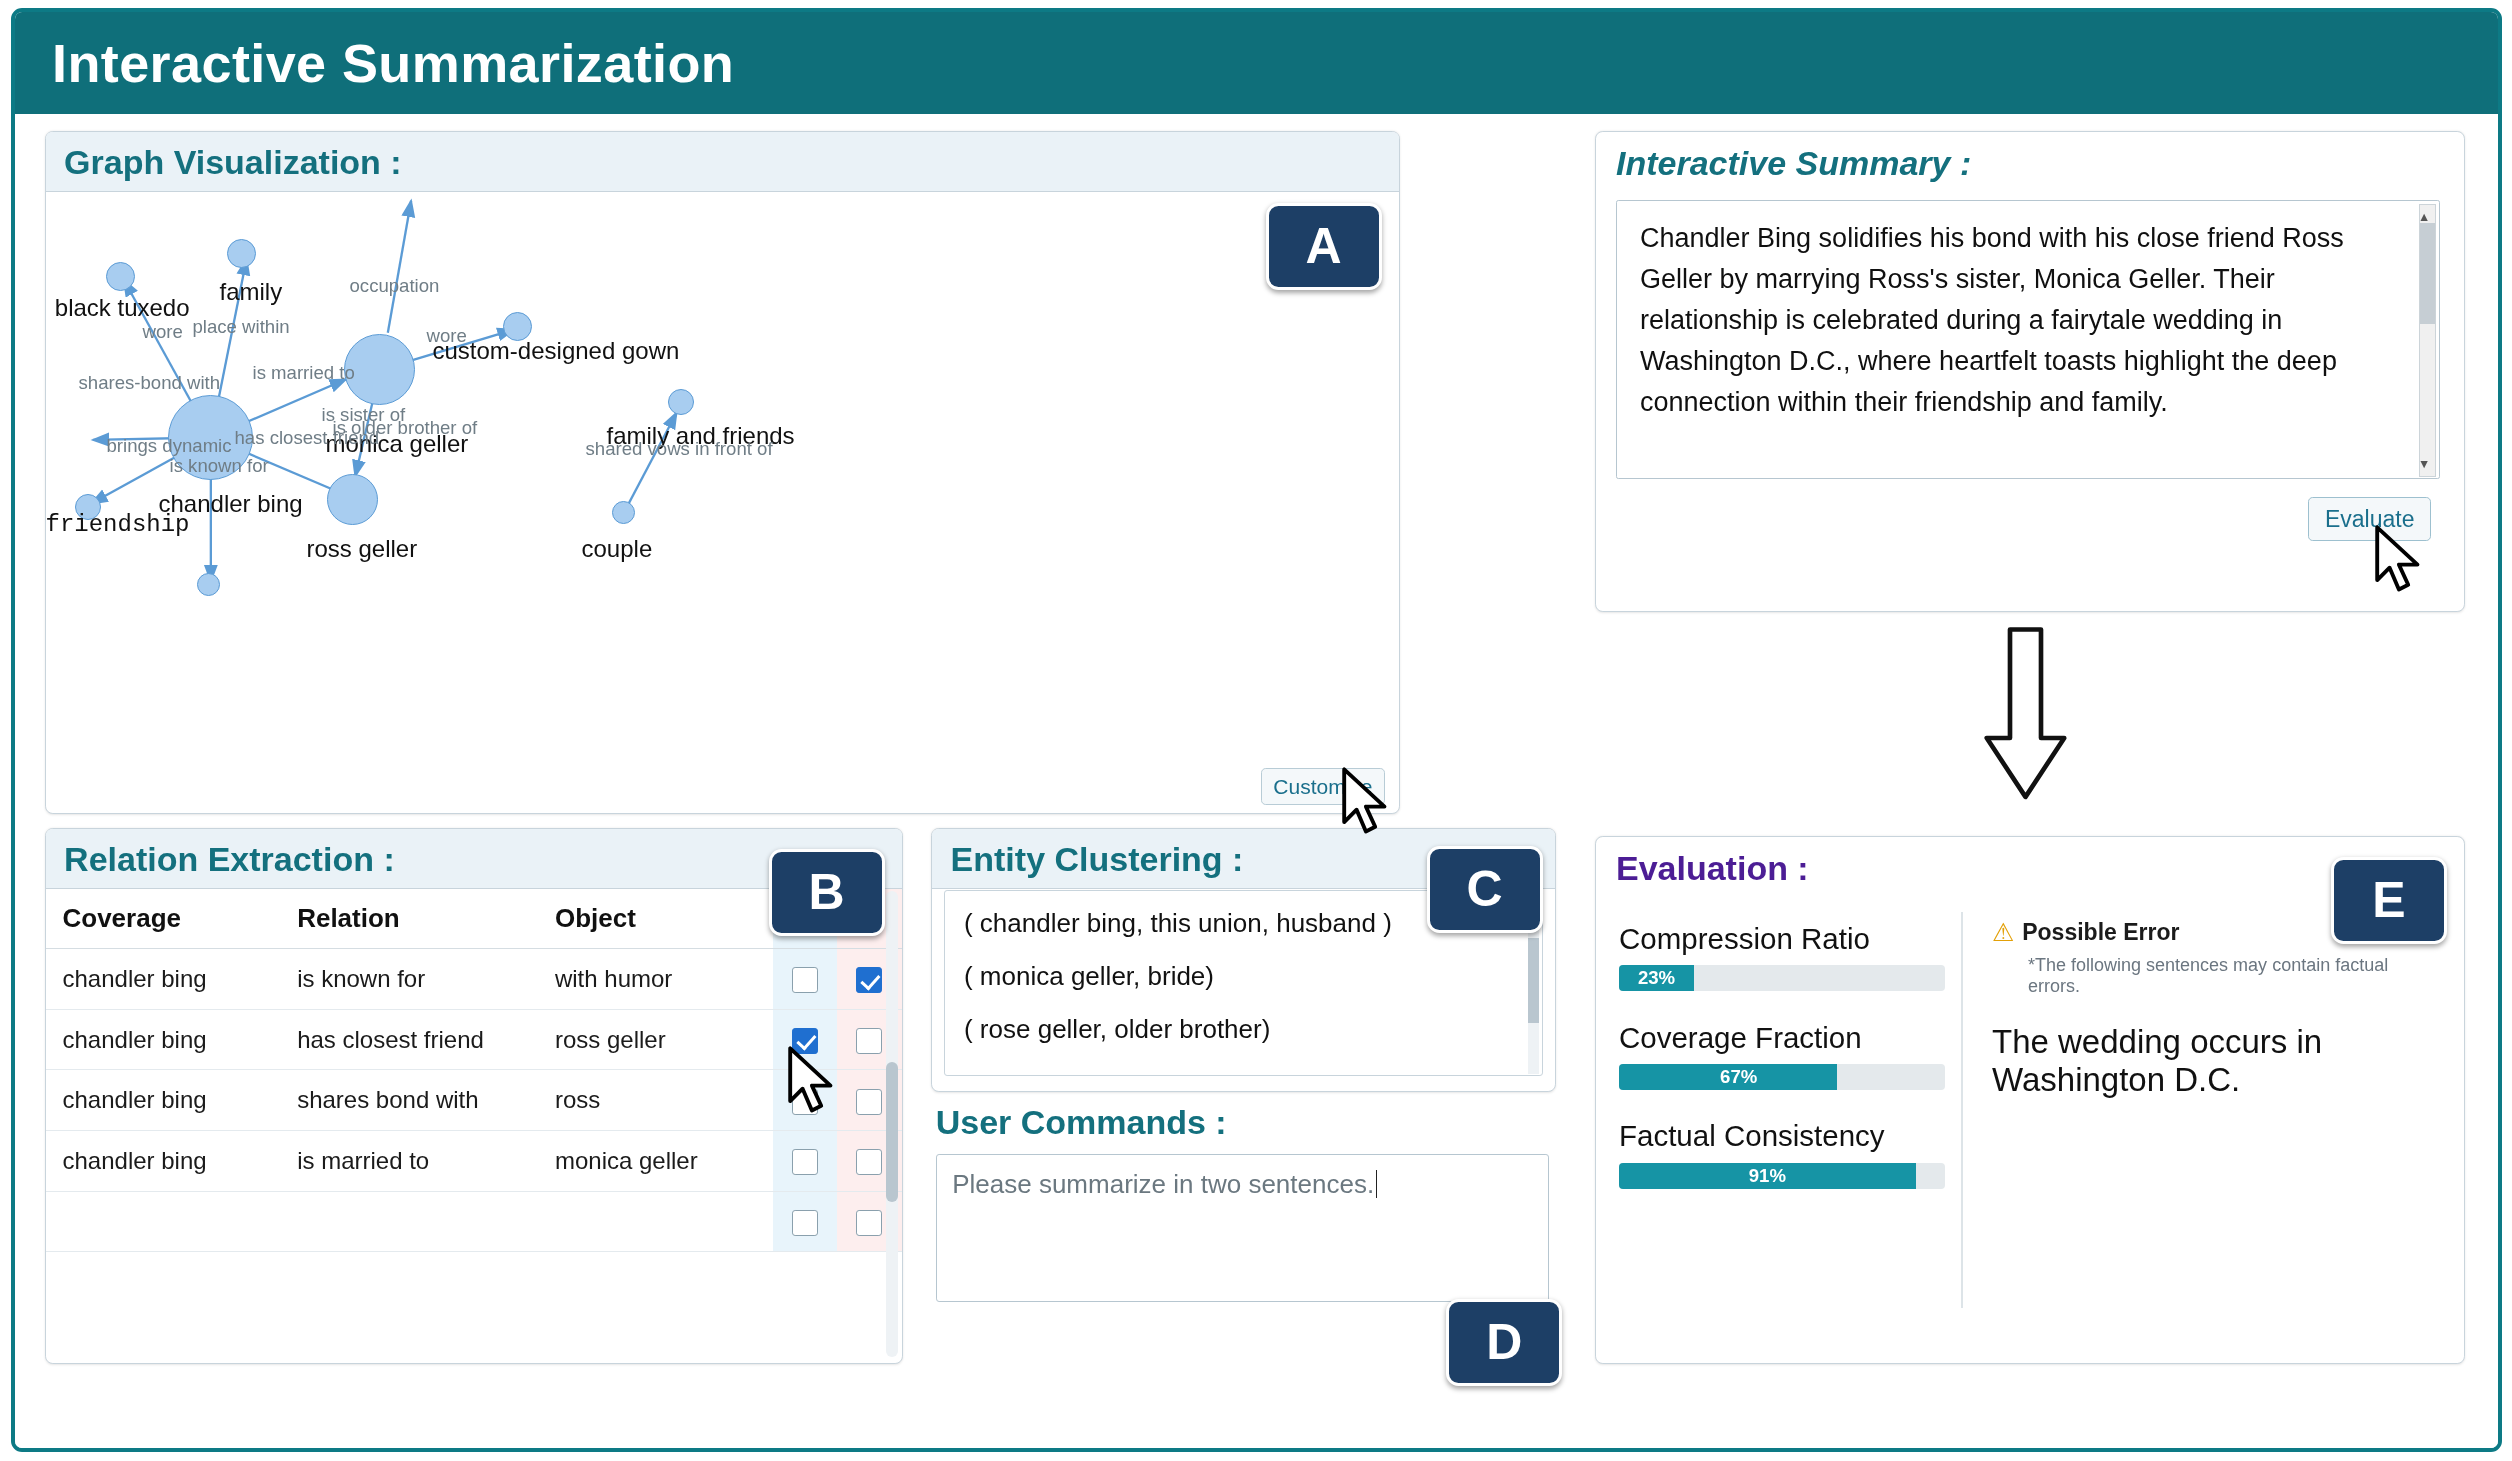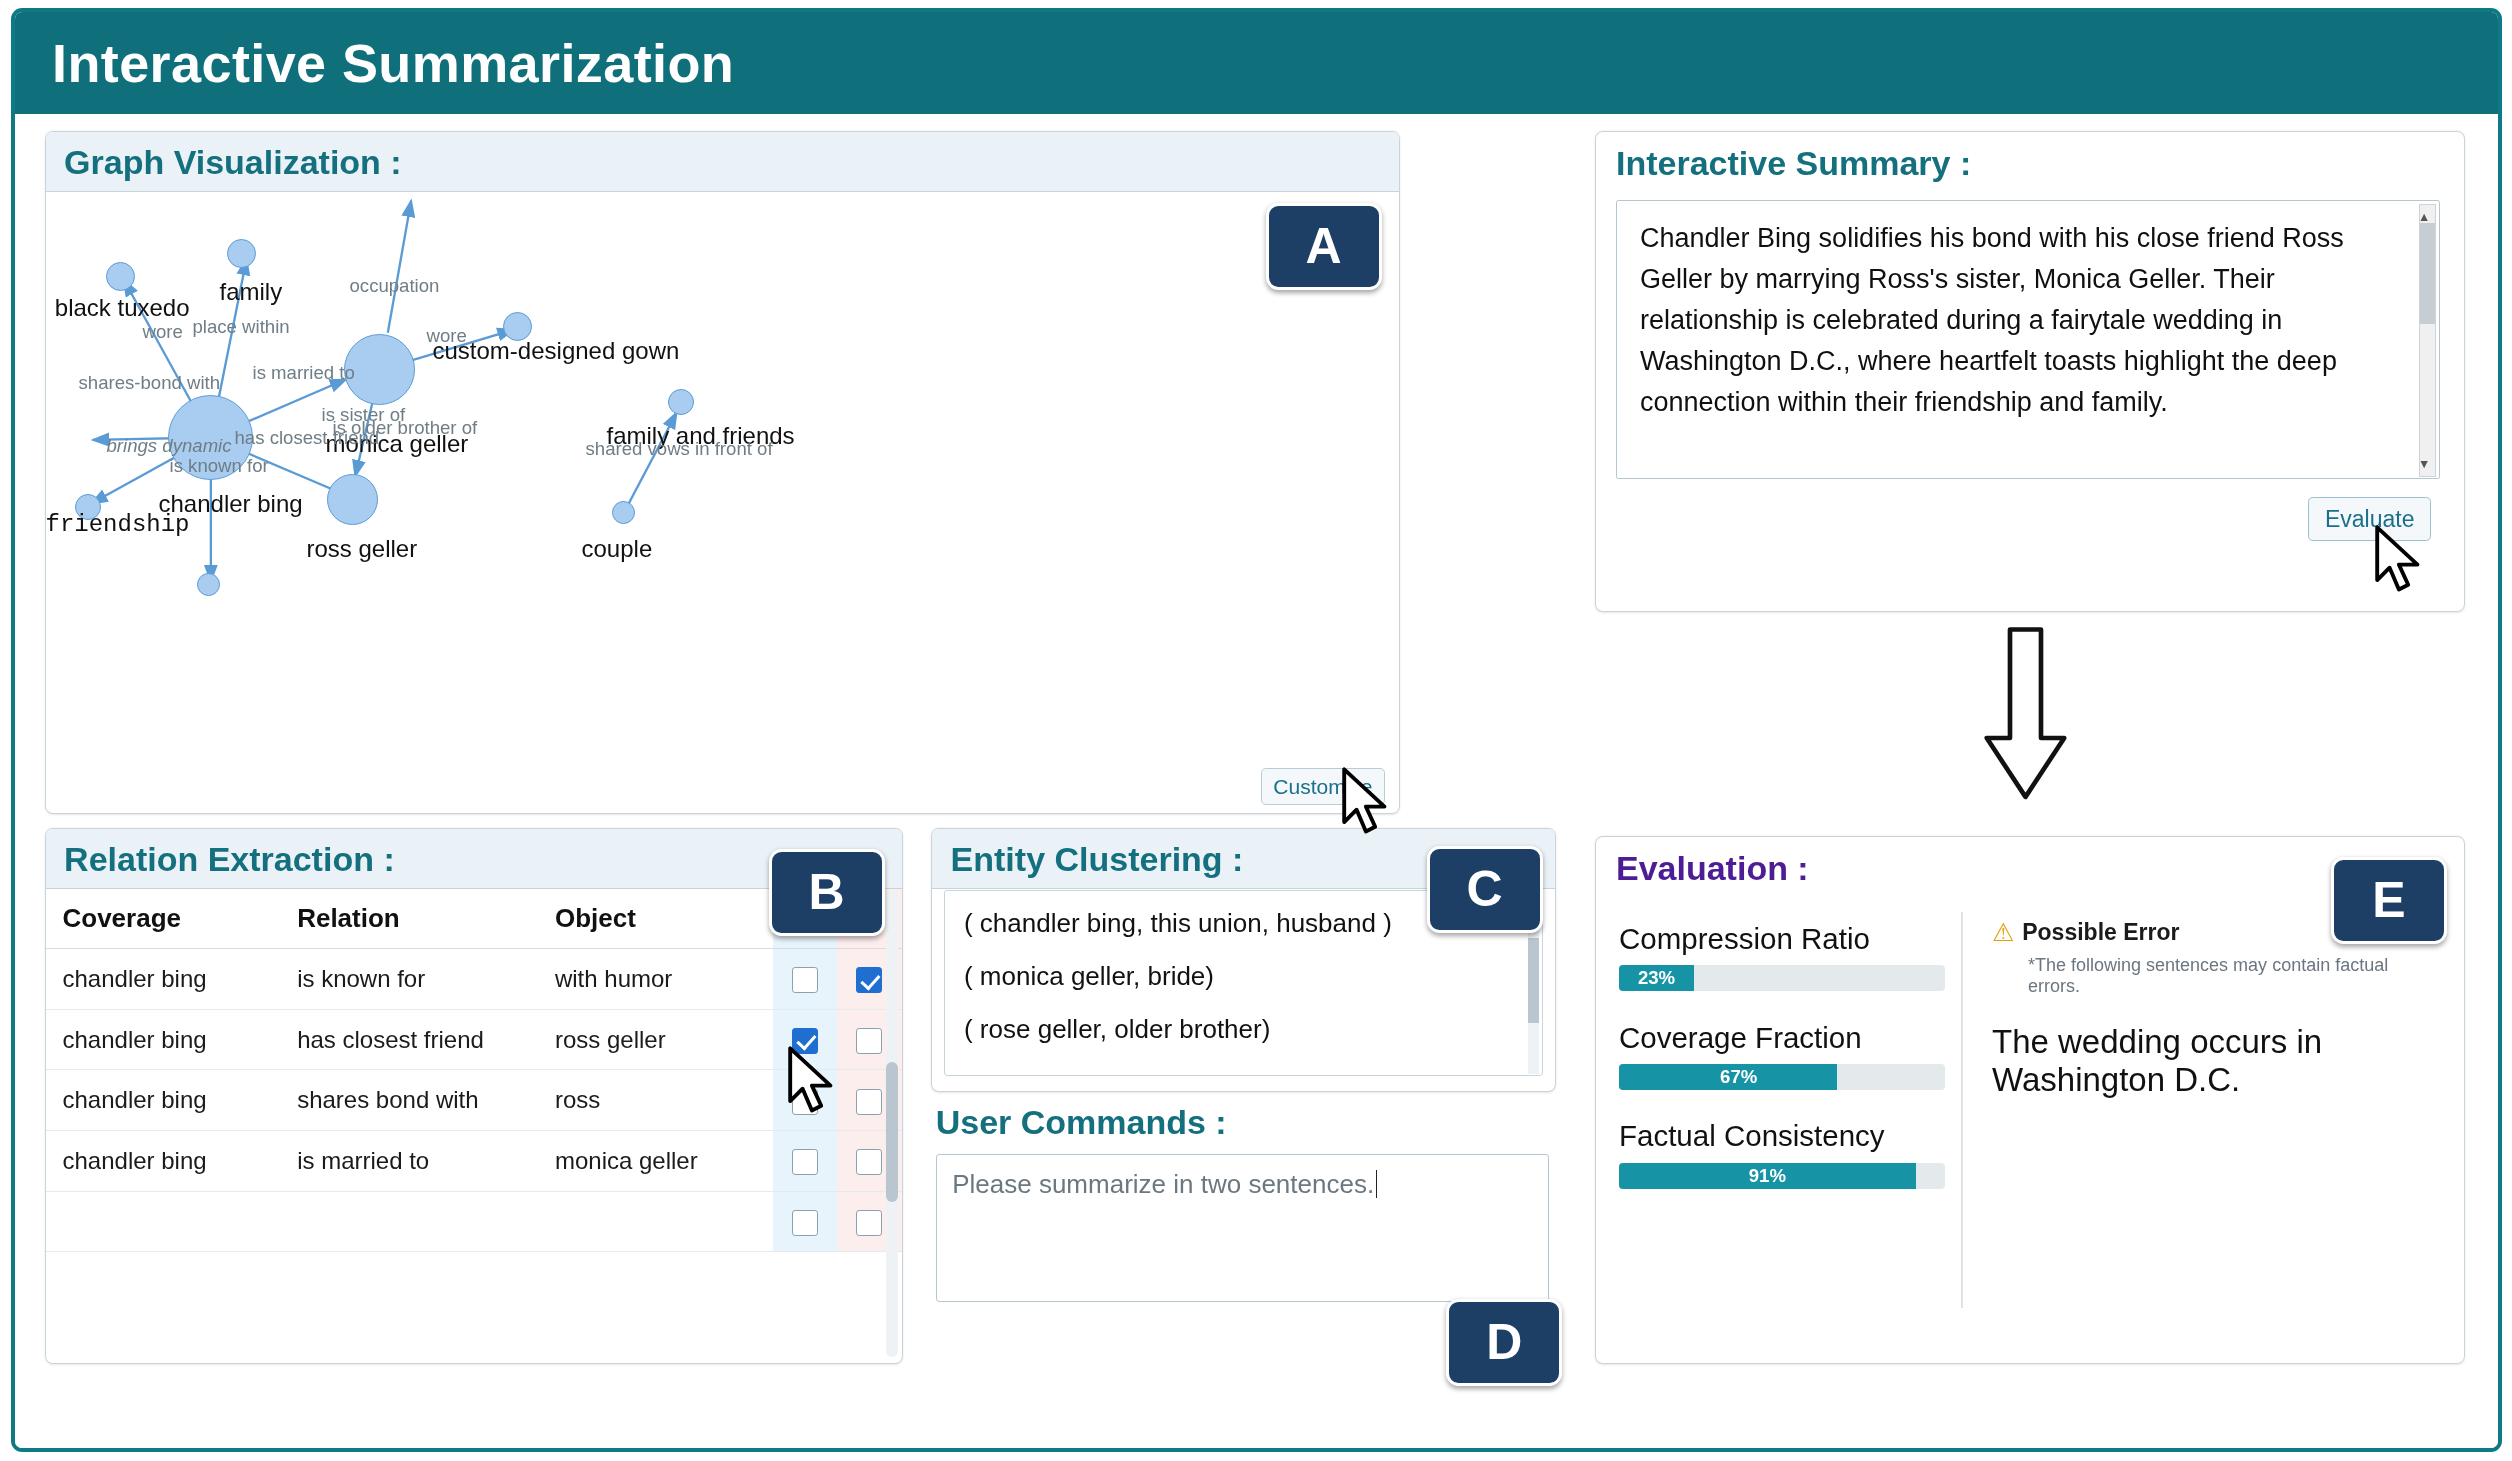--- a/index.html
+++ b/index.html
@@ -334,21 +334,21 @@
 
         <div class="gedge-label" style="left:304px; top:82px;">occupation</div>
         <div class="gedge-label" style="left:147px; top:123px;">place within</div>
         <div class="gedge-label" style="left:97px; top:128px;">wore</div>
         <div class="gedge-label" style="left:381px; top:132px;">wore</div>
         <div class="gedge-label" style="left:207px; top:169px;">is married to</div>
         <div class="gedge-label" style="left:276px; top:211px;">is sister of</div>
         <div class="gedge-label" style="left:287px; top:224px;">is older brother of</div>
         <div class="gedge-label" style="left:33px;  top:179px;">shares-bond with</div>
         <div class="gedge-label" style="left:189px; top:234px;">has closest friend</div>
-        <div class="gedge-label" style="left:61px;  top:242px;font-style:italic;">brings dynamic</div>
+        <div class="gedge-label" style="left:61px;  top:242px;">brings dynamic</div>
         <div class="gedge-label" style="left:124px; top:262px;">is known for</div>
         <div class="gedge-label" style="left:540px; top:245px;">shared vows in front of</div>
       </div>
 
       <button class="btn-customize">Customize</button>
 
       <svg class="cursor" style="right:-1.6px; bottom:-28px;" width="62" height="75" viewBox="0 0 40 48">
         <path d="M4,2 L4,36 L12,28 L18,42 L24,39 L18,26 L30,26 Z" fill="#ffffff" stroke="#000000" stroke-width="2.5" stroke-linejoin="round"></path>
       </svg>
     </div>
@@ -436,21 +436,21 @@
     <div id="cmd-panel" class="panel">
       <div class="cmd-title">User Commands :</div>
       <div class="cmd-box">
         <span>Please summarize in two sentences.</span><span class="caret"></span>
       </div>
       <div class="badge" style="right:-6.2px; bottom:-22px;">D</div>
     </div>
 
     <div class="panel" id="summary-panel">
       <div style="padding:12.4px 20px 3.1px 20px;">
-        <div class="h" style="color:#14707e;font-size:34px;font-weight:bold;">Interactive Summary :</div>
+        <div class="h" style="color:#14707e;font-size:34px;font-weight:bold;font-style:italic;">Interactive Summary :</div>
       </div>
 
       <div class="sum-box">
         <div class="sum-text" style="padding-right:26px;">Chandler Bing solidifies his bond with his close friend Ross Geller by marrying Ross's sister, Monica Geller. Their relationship is celebrated during a fairytale wedding in Washington D.C., where heartfelt toasts highlight the deep connection within their friendship and family.</div>
         <div class="sum-scroll">
           <div class="sum-arrow-up">▲</div>
           <div class="sum-arrow-dn">▼</div>
         </div>
         <div class="sum-thumb"></div>
       </div>

